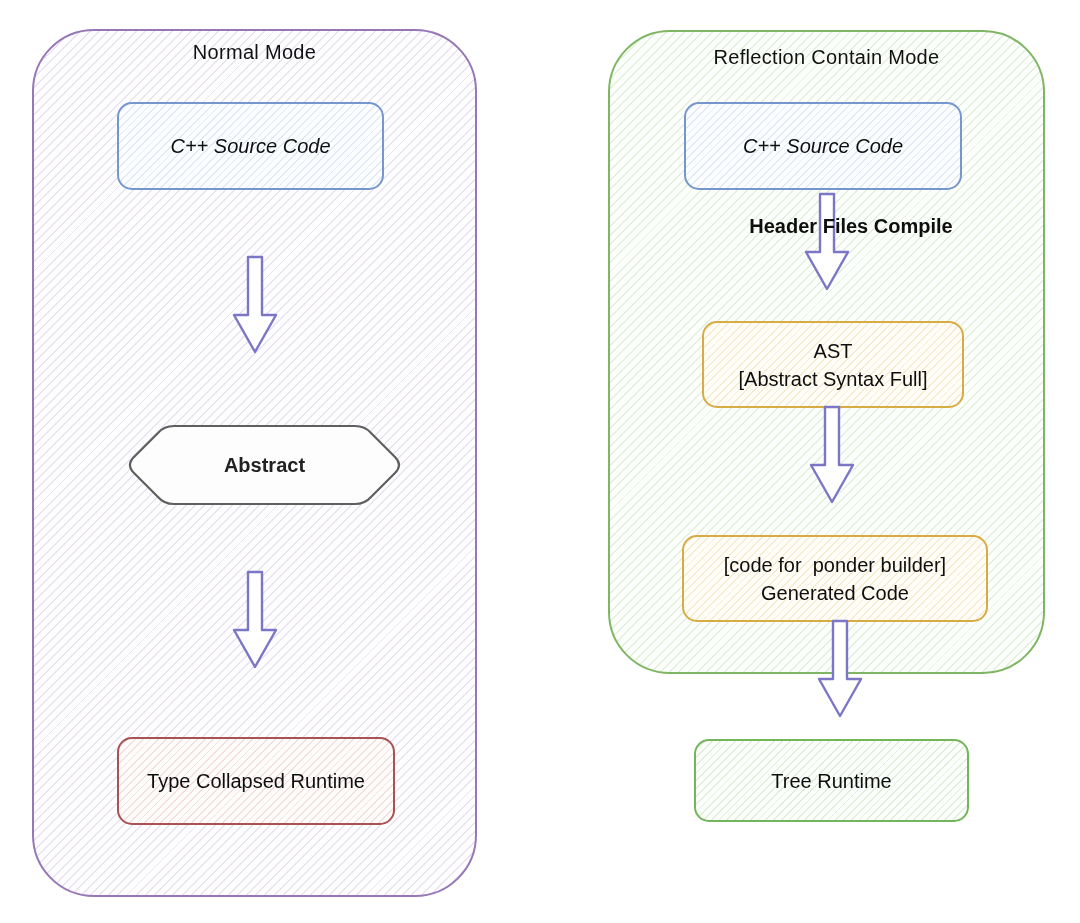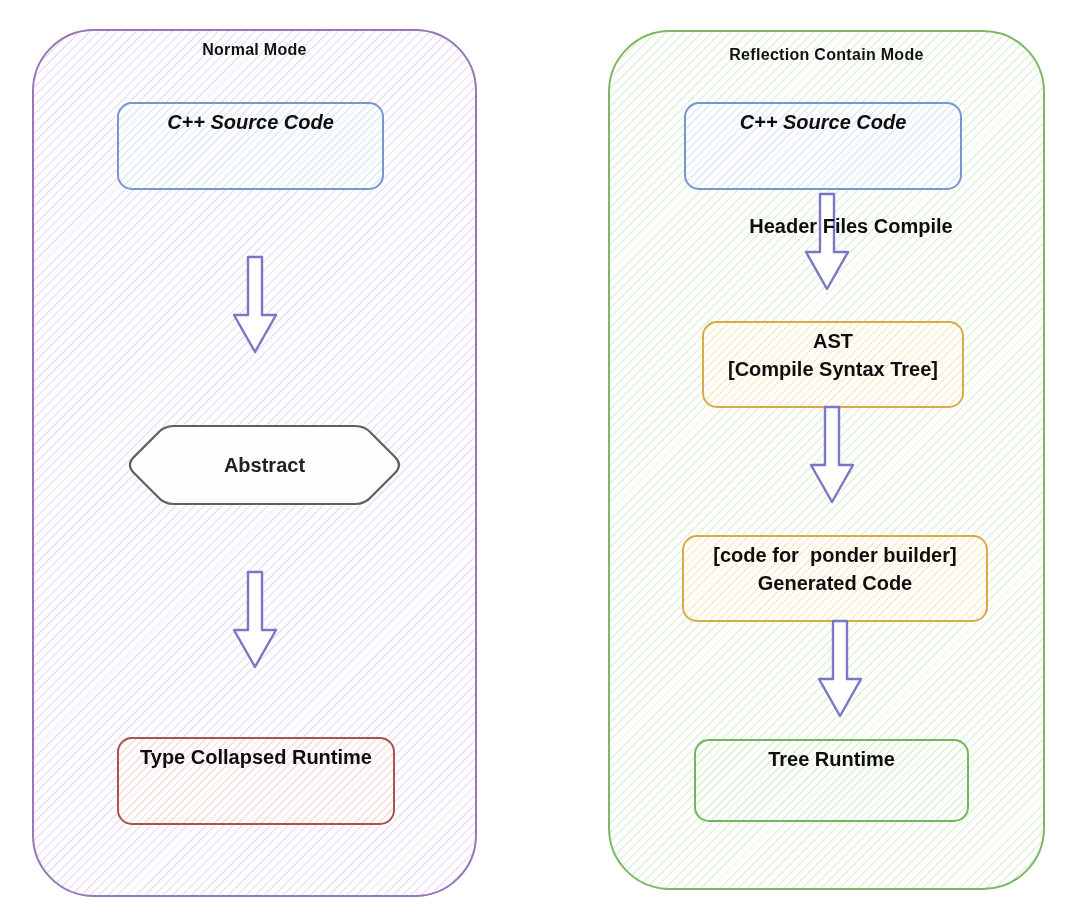--- a/index.html
+++ b/index.html
@@ -19,47 +19,48 @@
   }
   .panel.left {
     left: 32px; top: 29px; width: 445px; height: 868px;
     border: 2.5px solid #9777b5;
     background-color: #fefdff;
     background-image: repeating-linear-gradient(135deg,
       rgba(150,125,190,0.20) 0px, rgba(150,125,190,0.20) 1.4px,
       rgba(0,0,0,0) 1.4px, rgba(0,0,0,0) 6.5px);
   }
   .panel.right {
-    left: 608px; top: 30px; width: 437px; height: 860px;
+    left: 608px; top: 30px; width: 437px; height: 644px;
     border: 2.5px solid #7fb663;
     background-color: #fdfffc;
     background-image: repeating-linear-gradient(135deg,
       rgba(125,180,95,0.20) 0px, rgba(125,180,95,0.20) 1.4px,
       rgba(0,0,0,0) 1.4px, rgba(0,0,0,0) 6.5px);
   }
   .panel-title {
     position: absolute;
     left: 0; right: 0;
     text-align: center;
-    font-size: 16px;
-    font-weight: bold;
+    font-size: 20px;
+    font-weight: normal;
     letter-spacing: 0.3px;
   }
   .panel.left  .panel-title { top: 10px; }
   .panel.right .panel-title { top: 14px; }
 
   .box {
     position: absolute;
     box-sizing: border-box;
     border-radius: 15px;
     display: flex;
     flex-direction: column;
     align-items: center;
+    justify-content: center;
     text-align: center;
-    font-weight: bold;
+    font-weight: normal;
     font-size: 20px;
     line-height: 1.4;
     color: #0e0e0e;
     padding: 4px 8px;
   }
   .box .line { white-space: pre-wrap; }
   .box.blue {
     border: 2px solid #7697ce;
     background-color: #fdfeff;
     background-image: repeating-linear-gradient(135deg,
@@ -165,21 +166,21 @@
       <span class="line">C++ Source Code</span>
     </div>
 
     <svg class="arrow arrow-r1" width="46" height="100" viewBox="0 0 46 100">
       <polygon points="16,2 30,2 30,60 44,60 23,97 2,60 16,60" fill="#ffffff" stroke="#7c76c6" stroke-width="2.4" stroke-linejoin="round"></polygon>
     </svg>
     <div class="flow-label label-r1">Header Files Compile</div>
 
     <div class="box yellow ast">
       <span class="line">AST</span>
-      <span class="line">[Compile Syntax Tree]</span>
+      <span class="line">[Abstract Syntax Full]</span>
     </div>
 
     <svg class="arrow arrow-r2" width="46" height="100" viewBox="0 0 46 100">
       <polygon points="16,2 30,2 30,60 44,60 23,97 2,60 16,60" fill="#ffffff" stroke="#7c76c6" stroke-width="2.4" stroke-linejoin="round"></polygon>
     </svg>
 
     <div class="box yellow gen">
       <span class="line">[code for  ponder builder]</span>
       <span class="line">Generated Code</span>
     </div>

